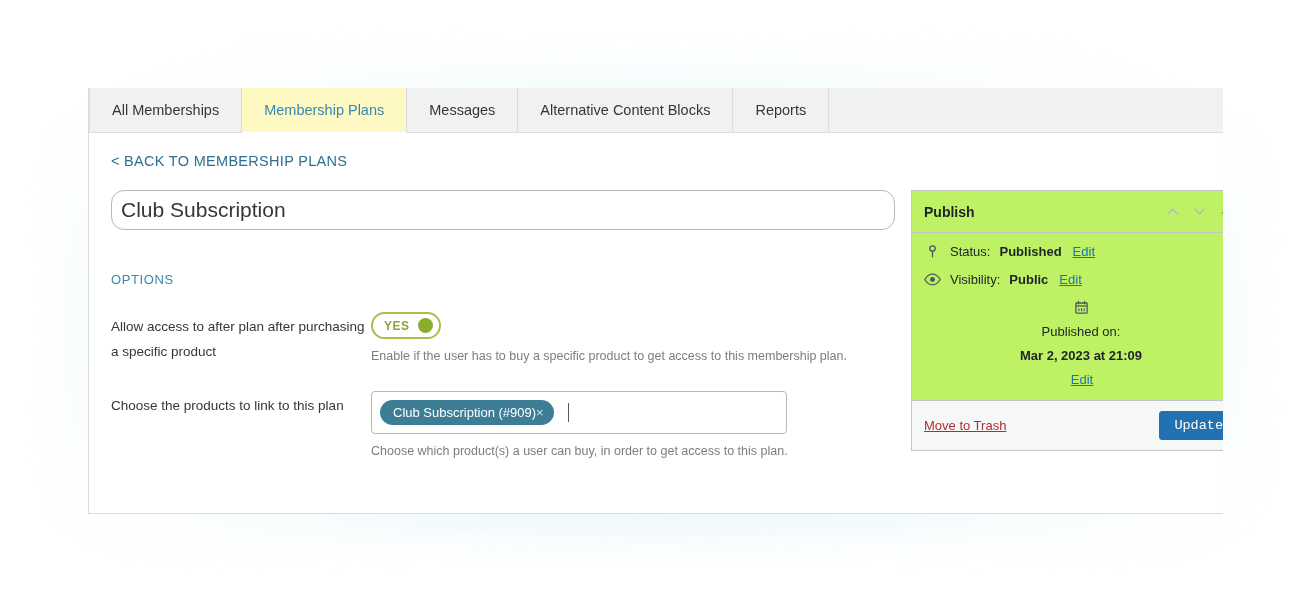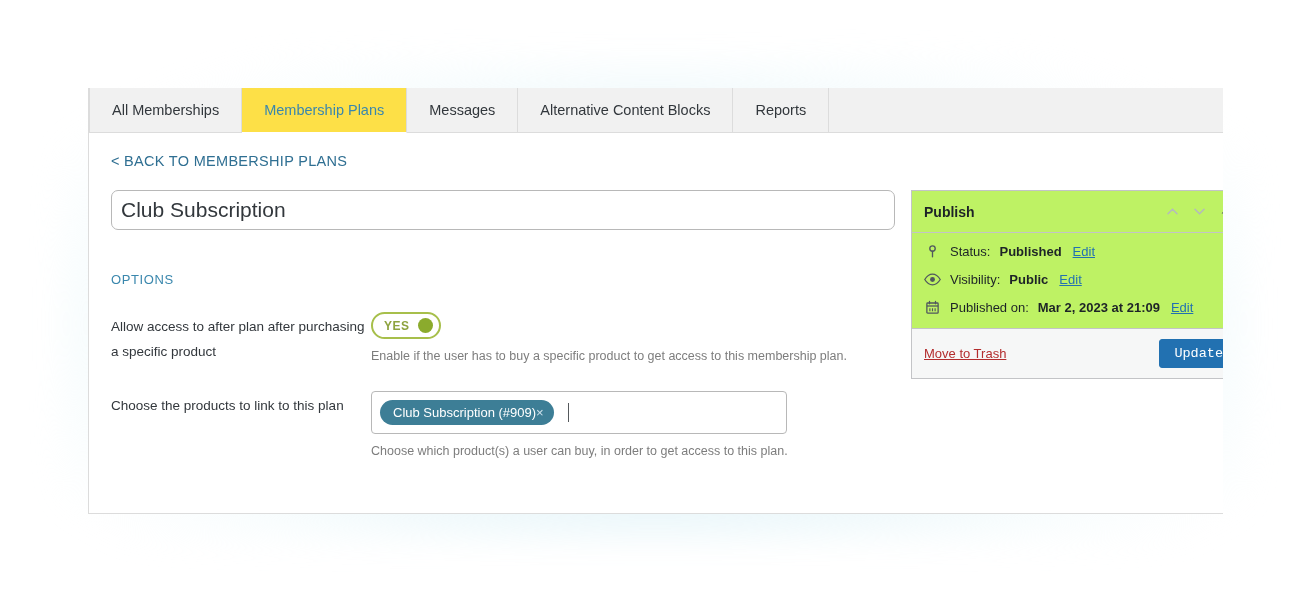--- a/index.html
+++ b/index.html
@@ -56,21 +56,21 @@
     padding: 0 22px;
     font-size: 14.5px;
     color: #32373c;
     border-right: 1px solid #dcdcdc;
     background: #f1f1f1;
     white-space: nowrap;
     cursor: pointer;
   }
   .tab:first-child { border-left: 1px solid #dcdcdc; }
   .tab.active {
-    background: #fde047;
+    background: #fef9c3;
     color: #3a87ad;
     border-bottom: 1px solid #ffffff;
     margin-bottom: -1px;
   }
   #tabfill { flex: 1; background: #f1f1f1; }
 
   
   #body { position: relative; padding: 0 22px; }
 
   #backlink {
@@ -112,21 +112,21 @@
   #left { width: 806px; }
   #right { width: 290px; margin-left: 0px; }
 
   #titleinput {
     width: 784px;
     height: 40px;
     font-size: 21px;
     color: #32373c;
     padding: 4px 9px;
     border: 1px solid #b8b8b8;
-    border-radius: 7px;
+    border-radius: 13px;
     outline: none;
     background: #fff;
     font-family: "Liberation Sans", sans-serif;
   }
 
   #optionshead {
     margin-top: 42px;
     font-size: 13px;
     letter-spacing: .6px;
     color: #3a87ad;
@@ -227,21 +227,21 @@
   #pubbody { padding: 11px 12px 13px 12px; }
   .pubrow {
     display: flex;
     align-items: center;
     gap: 9px;
     font-size: 13px;
     color: #1d2327;
     margin-bottom: 13px;
     white-space: nowrap;
   }
-  .pubrow:last-child { margin-bottom: 0; }
+  .pubrow:last-child { margin-bottom: 0; flex-direction: column; }
   .pubrow .ico { width: 17px; display: flex; justify-content: center; line-height: 0; }
   .pubrow b { font-weight: bold; }
   .editlink {
     color: #2271b1;
     text-decoration: underline;
     cursor: pointer;
     margin-left: 2px;
   }
 
   #pubfoot {

